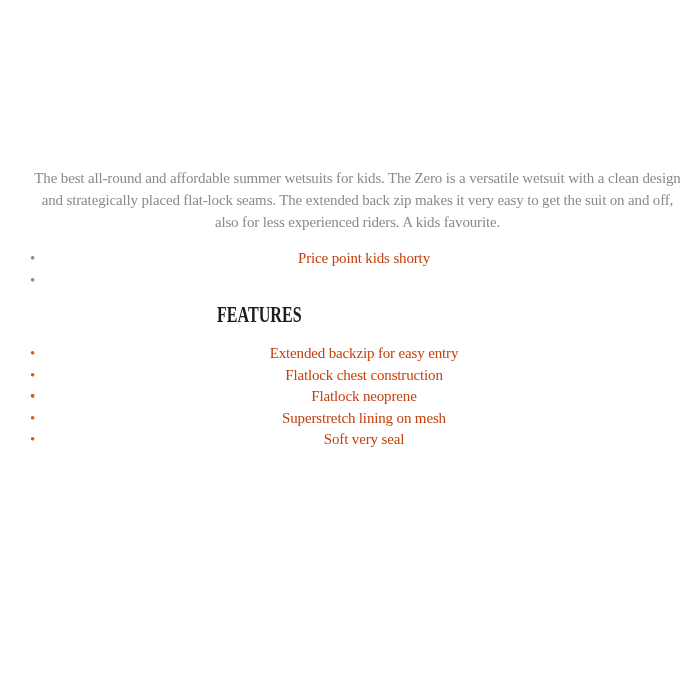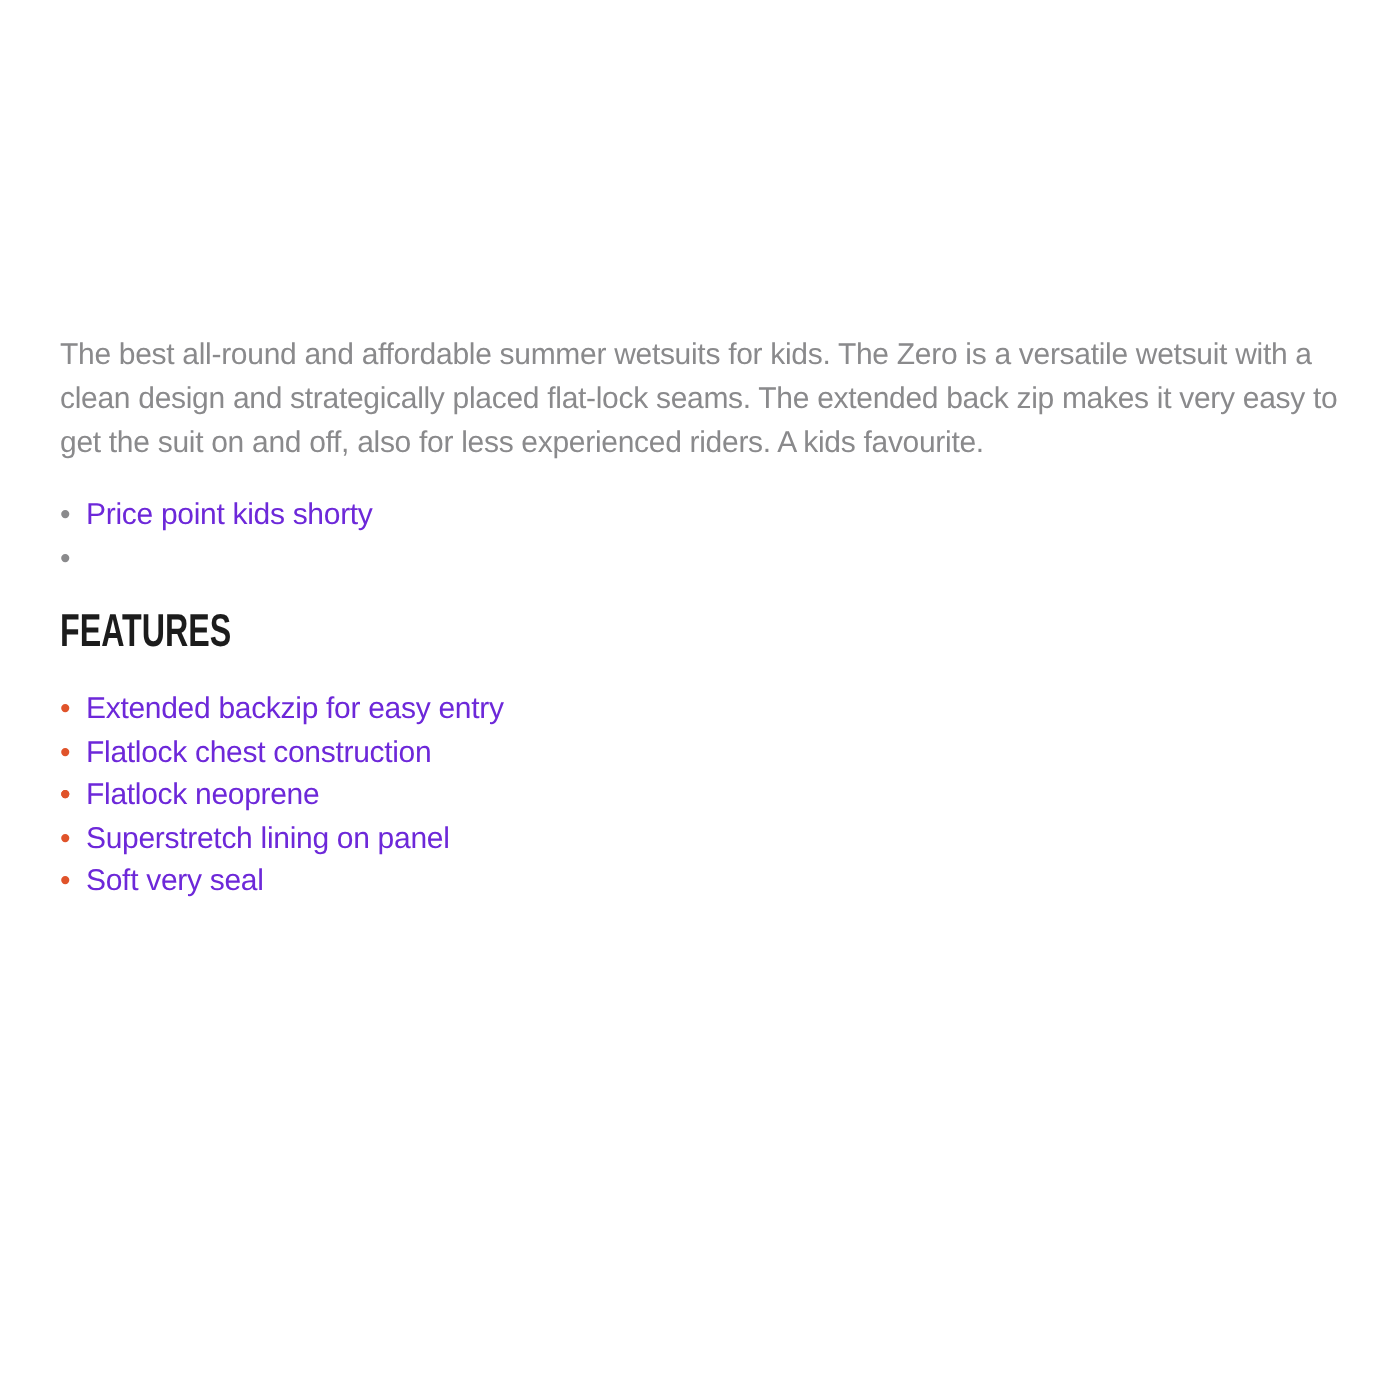--- a/index.html
+++ b/index.html
@@ -6,21 +6,22 @@
     margin: 0;
     padding: 0;
     background: #ffffff;
   }
   .page {
     position: relative;
     width: 700px;
     height: 700px;
     background: #ffffff;
     overflow: hidden;
-    font-family: Liberation Sans, sans-serif;
+    font-family: Liberation Serif, serif;
+    text-align: center;
   }
   .content {
     position: absolute;
     left: 30px;
     top: 167px;
     width: 655px;
   }
   .description {
     margin: 0 0 14px 0;
     font-size: 15px;
@@ -31,21 +32,21 @@
   ul.bullet-list {
     list-style: none;
     margin: 0;
     padding: 0;
   }
   ul.bullet-list li {
     position: relative;
     padding-left: 13px;
     font-size: 15px;
     letter-spacing: -0.01em;
-    color: #6d28d9;
+    color: #c2410c;
   }
   ul.highlights-list li { line-height: 22px; }
   ul.features-list  li { line-height: 21.6px; }
   .bullet {
     position: absolute;
     left: 0;
     top: 0;
   }
   .bullet::before {
     content: "\2022";
@@ -95,21 +96,21 @@
       </li>
       <li>
         <span class="bullet"></span>
       </li>
       <li>
         <span class="bullet"></span>
         <span>Flatlock neoprene</span>
       </li>
       <li>
         <span class="bullet"></span>
-        <span>Superstretch lining on panel</span>
+        <span>Superstretch lining on mesh</span>
       </li>
       <li>
         <span class="bullet"></span>
         <span>Soft very seal</span>
       </li>
     </ul>
 
   </div>
 </div>
 

